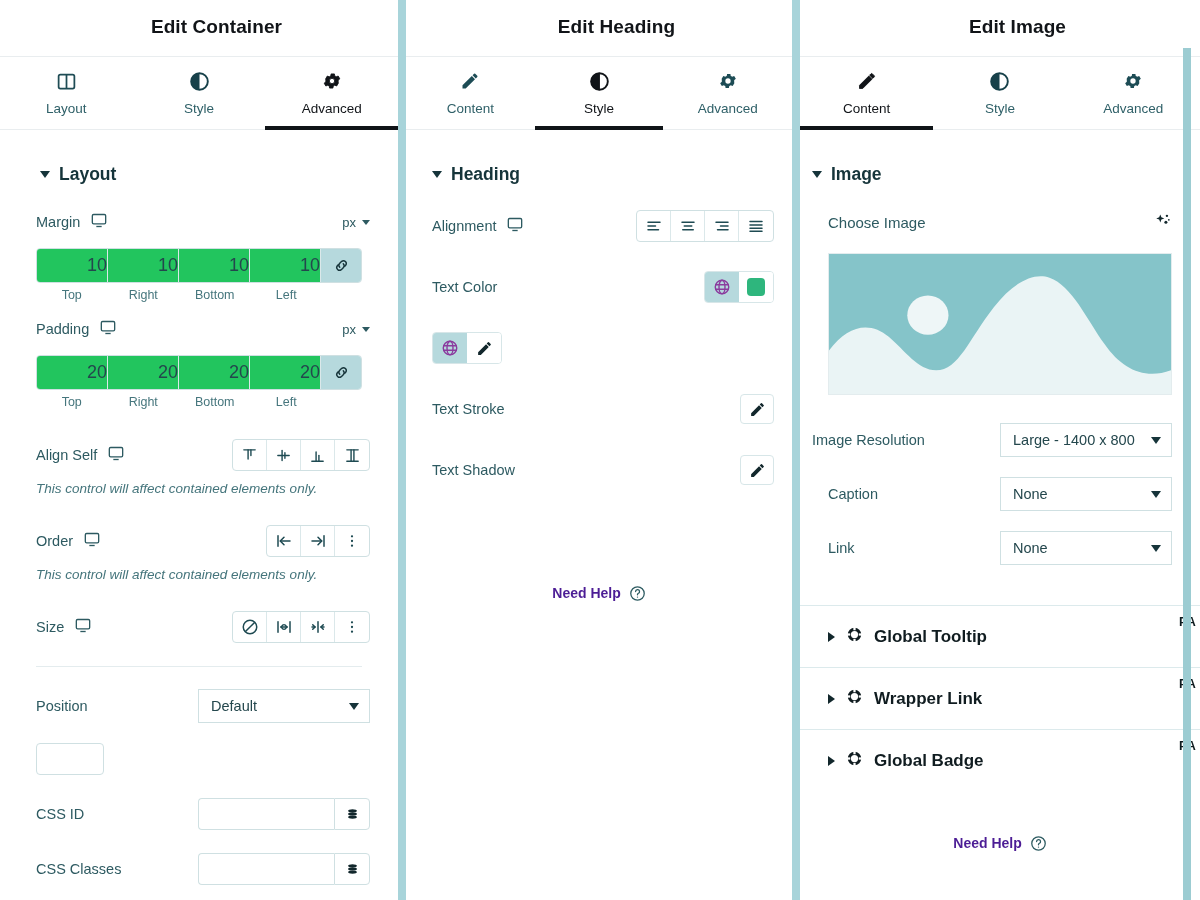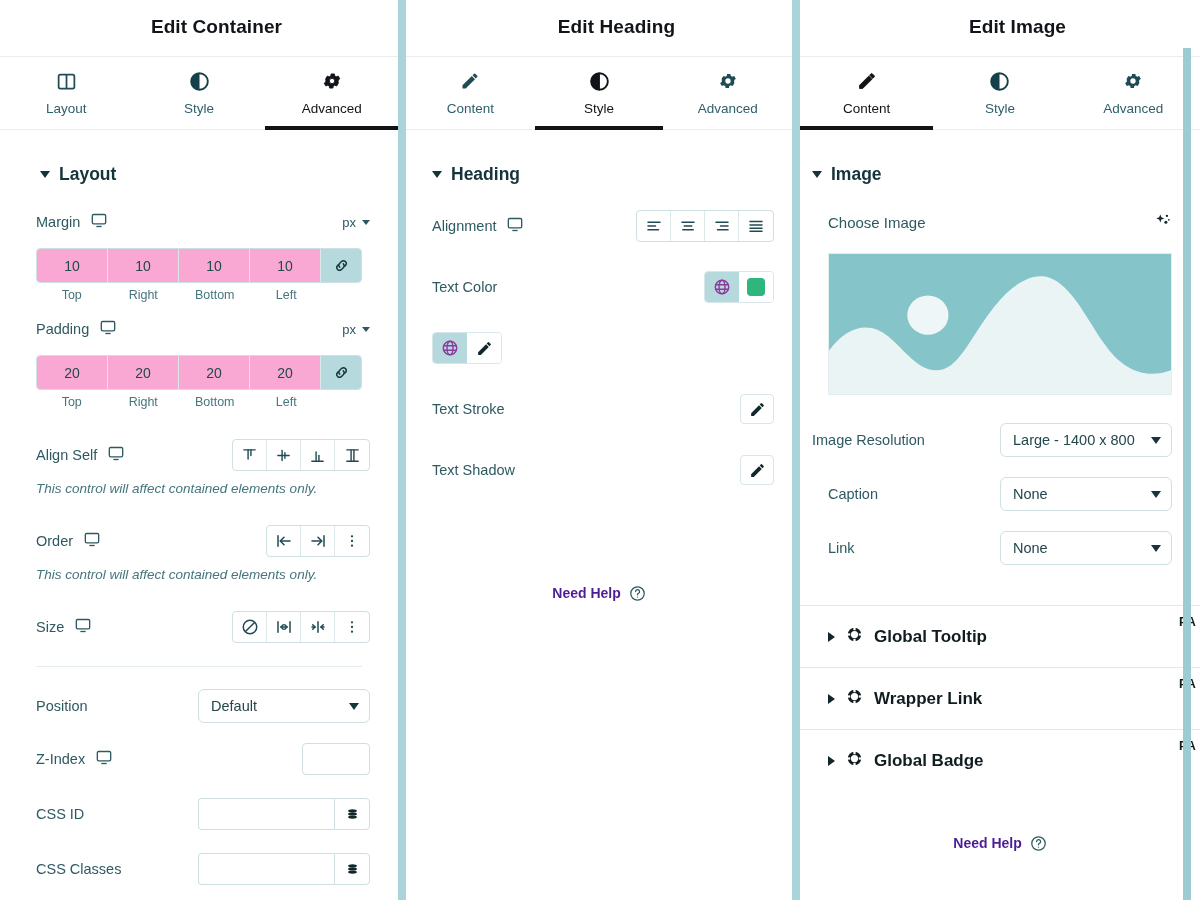--- a/index.html
+++ b/index.html
@@ -112,25 +112,25 @@
     display: flex;
     border: 1px solid #cfe0e2;
     border-radius: 4px;
     overflow: hidden;
     height: 35px;
   }
   .dims-inputs input {
     flex: 1 1 0; width: 0;
     border: none;
     border-right: 1px solid #dbe8ea;
-    text-align: center;
-    font-size: 14px;
+    text-align: right;
+    font-size: 18px;
     color: #24474d;
     font-family: "Liberation Sans", sans-serif;
-    background: #f9a8d4;
+    background: #22c55e;
     outline: none;
   }
   .link-btn {
     width: 40px; background: #b6d9dd;
     display: flex; align-items: center; justify-content: center;
     cursor: pointer;
   }
   .dims-labels {
     display: flex; margin-top: 5px;
   }
@@ -158,21 +158,21 @@
 
   .hint {
     padding: 9px 36px 0 36px;
     font-size: 13.5px; font-style: italic; color: #45757c;
   }
 
   .divider { height: 1px; background: #e4ecee; margin: 22px 36px 0 36px; }
 
   
   .sel {
-    border: 1px solid #cfe0e2; border-radius: 6px;
+    border: 1px solid #cfe0e2; border-radius: 0;
     height: 34px; display: flex; align-items: center;
     padding: 0 10px 0 12px; background: #fff;
     font-size: 14.5px; color: #24474d;
     justify-content: space-between;
     cursor: pointer;
   }
   .sel .chev {
     width: 0; height: 0;
     border-left: 5.5px solid transparent;
     border-right: 5.5px solid transparent;
@@ -499,29 +499,20 @@
 
     <div class="row" style="margin-top:22px">
       <div class="row-label">Position</div>
       <div class="sel" style="width:172px">
         <span>Default</span>
         <span class="chev"></span>
       </div>
     </div>
 
     <div class="row" style="margin-top:19px">
-      <div class="row-label">
-        <span>Z-Index</span>
-        <span class="mon">
-          <svg width="16" height="15" viewBox="0 0 24 22" fill="none" stroke="#2d5a61" stroke-width="2">
-            <rect x="2" y="2" width="20" height="14" rx="2"></rect>
-              <line x1="8" y1="20" x2="16" y2="20"></line>
-          </svg>
-        </span>
-      </div>
       <div class="txt-input" style="width:68px"></div>
     </div>
 
     <div class="row" style="margin-top:21px">
       <div class="row-label">CSS ID</div>
       <div class="input-with-btn" style="width:172px">
         <div class="txt-input"></div>
         <div class="stack-btn">
           <svg width="15" height="15" viewBox="0 0 24 24" fill="#12272c">
             <ellipse cx="12" cy="6" rx="7" ry="2.6"></ellipse>

